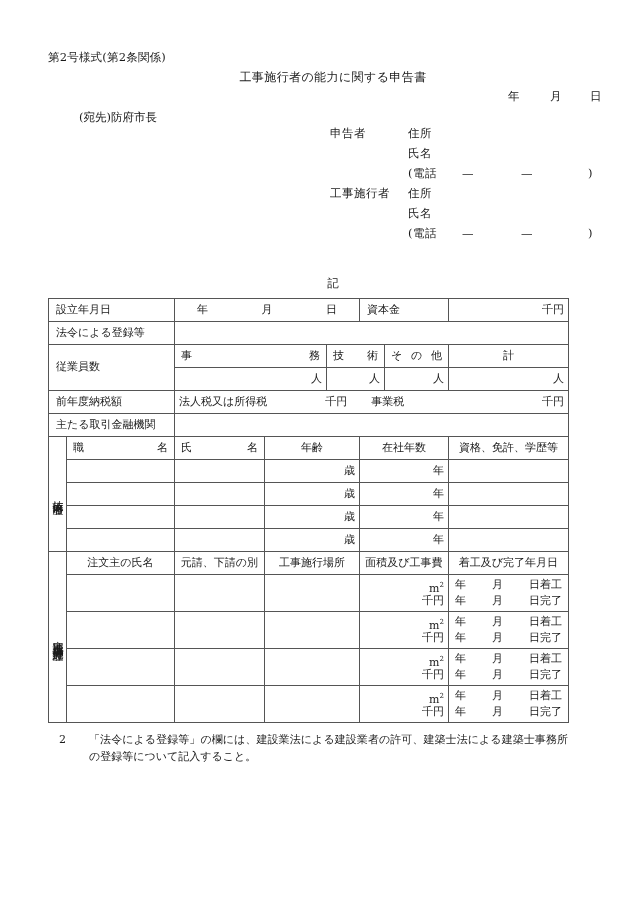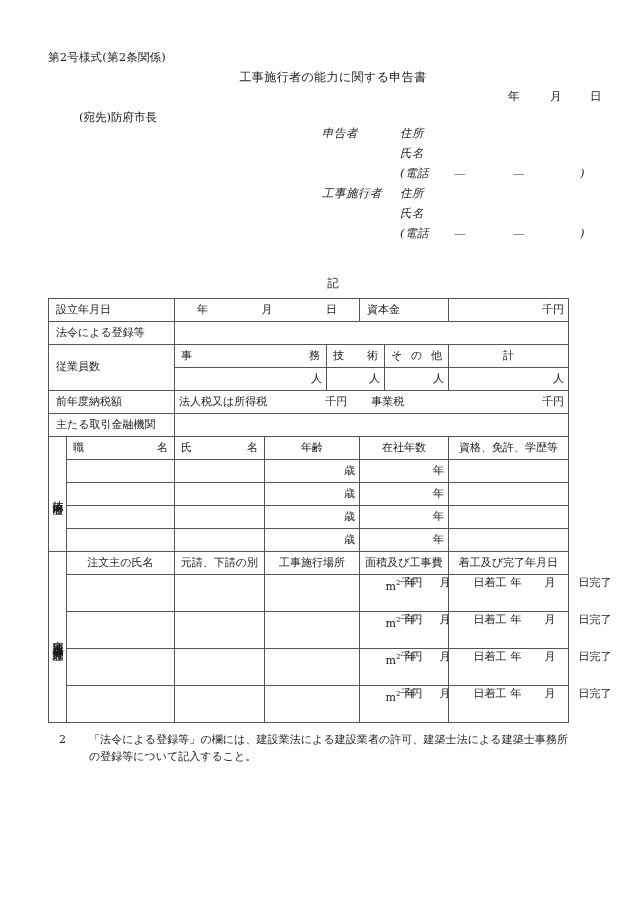--- a/index.html
+++ b/index.html
@@ -59,24 +59,23 @@
     position: absolute;
     left: 79px;
     top: 110px;
     font-size: 11.5px;
     white-space: nowrap;
   }
 
   
   .parties {
     position: absolute;
-    left: 322px;
+    left: 330px;
     top: 126px;
     font-size: 11.5px;
-    font-style: italic;
   }
   .party-row {
     display: flex;
     align-items: baseline;
     height: 20px;
     white-space: nowrap;
   }
   .party-label {
     width: 78px;
     flex: 0 0 78px;
@@ -180,20 +179,21 @@
     width: 100%;
   }
   .tax-row .t-label { flex: 0 0 auto; }
   .tax-row .t-unit1 { flex: 0 0 auto; margin-left: 58px; }
   .tax-row .t-label2 { flex: 0 0 auto; margin-left: 24px; }
   .tax-row .t-unit2 { margin-left: auto; }
 
   
   .two-line {
     display: flex;
+    flex-direction: column;
     justify-content: center;
     height: 100%;
   }
   .two-line > div { height: 16px; line-height: 16px; }
   .unit-cell > div { text-align: right; }
   .date-cell > div {
     display: flex;
     justify-content: space-between;
     padding: 0 2px;
     white-space: nowrap;

